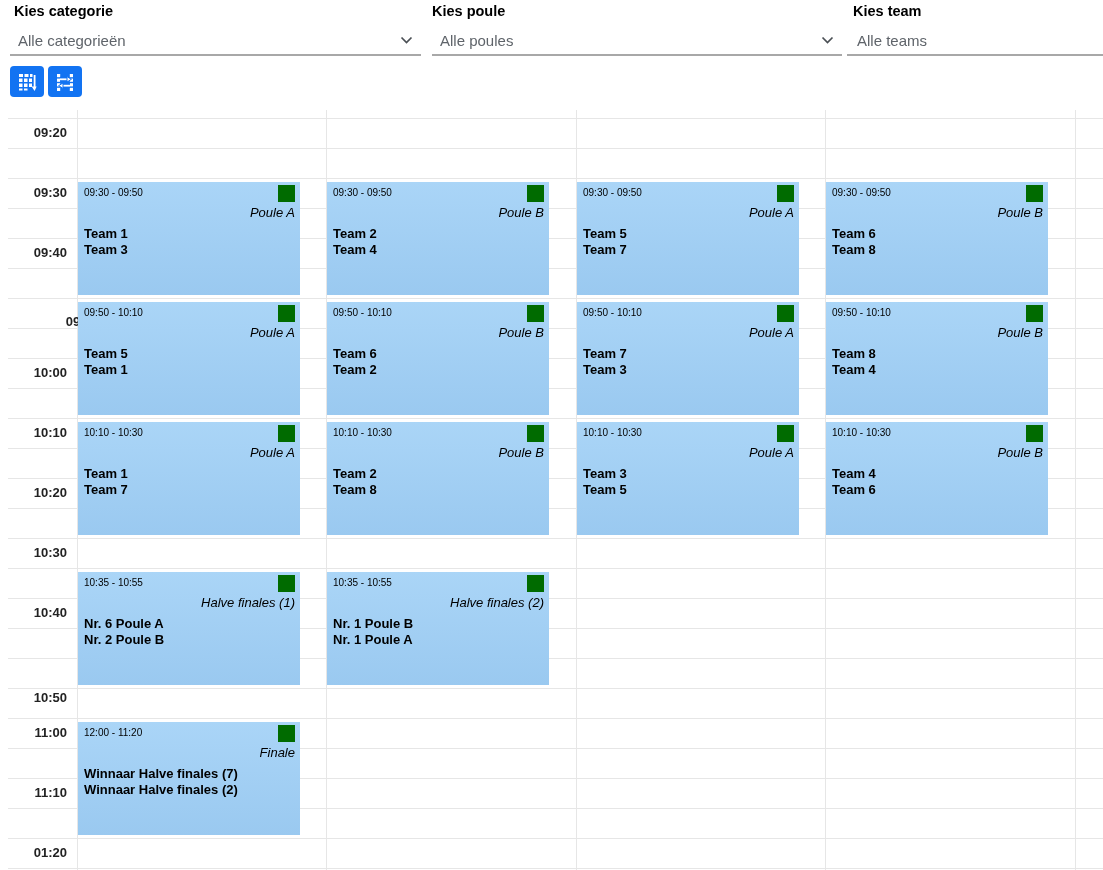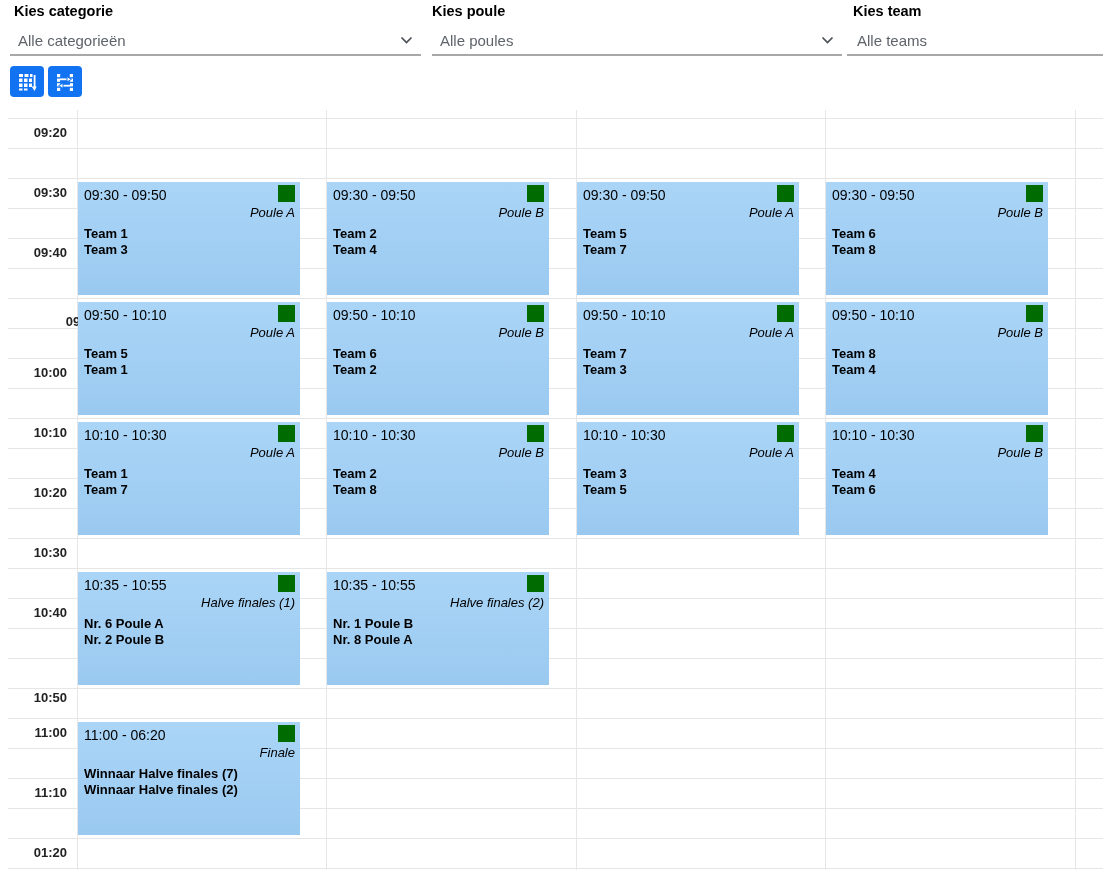--- a/index.html
+++ b/index.html
@@ -23,21 +23,21 @@
   
   #scheduler { position:absolute; left:0; top:110px; width:1103px; height:760px; overflow:hidden; }
   .hline { position:absolute; left:8px; right:0; height:1px; background:var(--grid-line,#e6e6e6); }
   .vline { position:absolute; top:0; bottom:0; width:1px; background:var(--grid-line,#e6e6e6); }
   .time-label { position:absolute; left:0; width:67px; height:30px; line-height:30px;
                 text-align:right; font-size:13px; font-weight:700; color:#222; }
   .event {
     position:absolute; background:linear-gradient(180deg, var(--event-bg-top,#aad5f7), var(--event-bg-bot,#9ac9f0));
     cursor:pointer; overflow:hidden; font-size:13px; color:#000;
   }
-  .event-time { position:absolute; left:6px; top:5px; font-size:14px; color:#000; white-space:nowrap; }
+  .event-time { position:absolute; left:6px; top:5px; font-size:10px; color:#000; white-space:nowrap; }
   .event-marker { position:absolute; top:3px; right:5px; width:17px; height:17px; background:var(--marker,#006b00); }
   .event-poule { position:absolute; top:23px; right:5px; font-style:italic; font-size:13px; white-space:nowrap; }
   .event-teams { position:absolute; left:6px; top:44px; font-weight:700; line-height:15.5px; font-size:13px; }
 </style>
 </head>
 <body>
 
 <div id="app">
 
   <div class="filter" style="left:10px; width:411px;">
@@ -270,25 +270,25 @@
           <div>Nr. 6 Poule A</div>
           <div>Nr. 2 Poule B</div>
         </div>
     </div>
       <div class="event" style="top: 462px; left: 327px; width: 222px; height: 113px;">
       <div class="event-time">10:35 - 10:55</div>
       <div class="event-marker"></div>
       <div class="event-poule">Halve finales (2)</div>
       <div class="event-teams">
           <div>Nr. 1 Poule B</div>
-          <div>Nr. 8 Poule A</div>
+          <div>Nr. 1 Poule A</div>
         </div>
     </div>
       <div class="event" style="top: 612px; left: 78px; width: 222px; height: 113px;">
-      <div class="event-time">11:00 - 06:20</div>
+      <div class="event-time">12:00 - 11:20</div>
       <div class="event-marker"></div>
       <div class="event-poule">Finale</div>
       <div class="event-teams">
           <div>Winnaar Halve finales (7)</div>
           <div>Winnaar Halve finales (2)</div>
         </div>
     </div>
     </div>
 
 </div>

